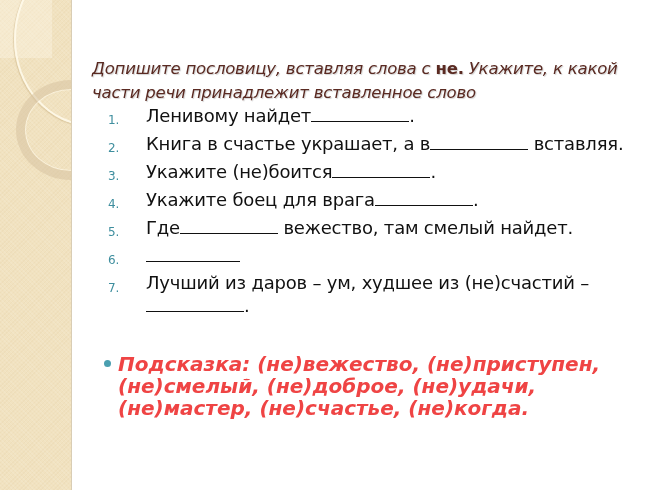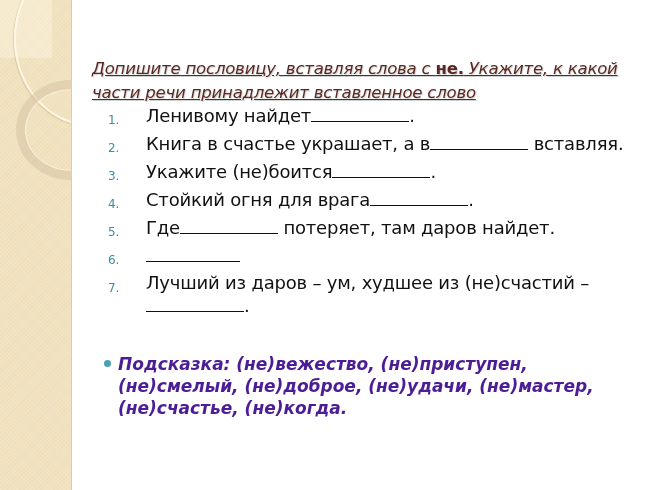--- a/index.html
+++ b/index.html
@@ -35,21 +35,20 @@
       box-shadow: inset 0 0 0 1px rgba(255,250,235,0.6);
     }
     .title {
       position: absolute; left: 92px; top: 57px; width: 540px;
       color: #5a2a22;
       font-family: "DejaVu Sans", sans-serif;
       font-style: italic;
       font-size: 16.5px; line-height: 24px;
       text-shadow: 1px 1px 1px rgba(0,0,0,0.18);
       letter-spacing: -0.2px;
-      text-decoration: underline;
     }
     .title b { font-weight: bold; font-style: normal; }
     .list {
       position: absolute; left: 104px; top: 104px; width: 520px;
       margin: 0; padding: 0; list-style: none;
       color: #111111;
     }
     .list li {
       position: relative; padding-left: 42px;
       font-size: 18px; line-height: 22px; margin-bottom: 5px;
@@ -57,22 +56,22 @@
     }
     .list li .num {
       position: absolute; left: 4px; top: 5px;
       font-size: 12px; color: #3e8e9e;
     }
     .list li .blank {
       display: inline-block; border-bottom: 1.5px solid #111; height: 17px; vertical-align: baseline;
     }
     .hint {
       position: absolute; left: 118px; top: 353px; width: 500px;
-      font-weight: bold; font-style: italic; color: #4c1d95;
-      font-size: 17px; line-height: 22px;
+      font-weight: bold; font-style: italic; color: #ef4444;
+      font-size: 20px; line-height: 22px;
     }
     .hint .bullet {
       position: absolute; left: -14px; top: 7px; width: 7px; height: 7px;
       border-radius: 50%; background: #4a9fb0;
     }
   </style>
 </head>
 <body>
 
 <div class="side-panel">
@@ -93,25 +92,25 @@
   <li>
     <span class="num">2.</span>
     <span>Книга в счастье украшает, а в</span><span class="blank" style="width:98px"></span><span> вставляя.</span>
   </li>
   <li>
     <span class="num">3.</span>
     <span>Укажите (не)боится</span><span class="blank" style="width:98px"></span><span>.</span>
   </li>
   <li>
     <span class="num">4.</span>
-    <span> Стойкий огня для врага</span><span class="blank" style="width:98px"></span><span>.</span>
+    <span> Укажите боец для врага</span><span class="blank" style="width:98px"></span><span>.</span>
   </li>
   <li>
     <span class="num">5.</span>
-    <span>Где</span><span class="blank" style="width:98px"></span><span> потеряет, там даров найдет.</span>
+    <span>Где</span><span class="blank" style="width:98px"></span><span> вежество, там смелый найдет.</span>
   </li>
   <li>
     <span class="num">6.</span>
     <span> </span><span class="blank" style="width:94px"></span>
   </li>
   <li>
     <span class="num">7.</span>
     <span>Лучший из даров – ум, худшее из (не)счастий –</span><span class="blank" style="width:98px"></span><span>.</span>
   </li>
 </ol>

